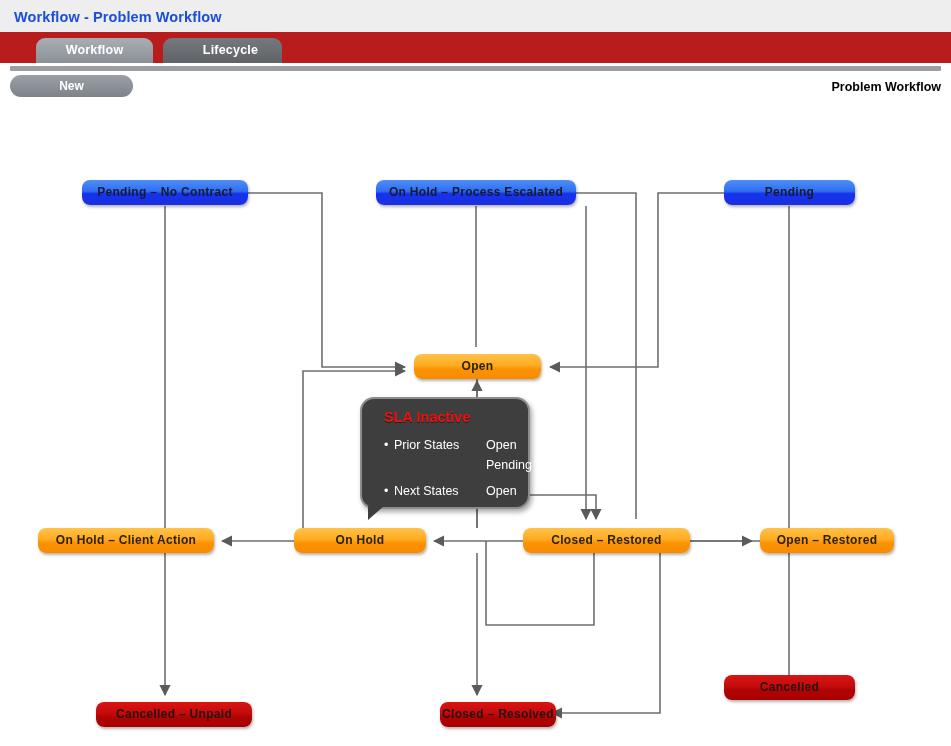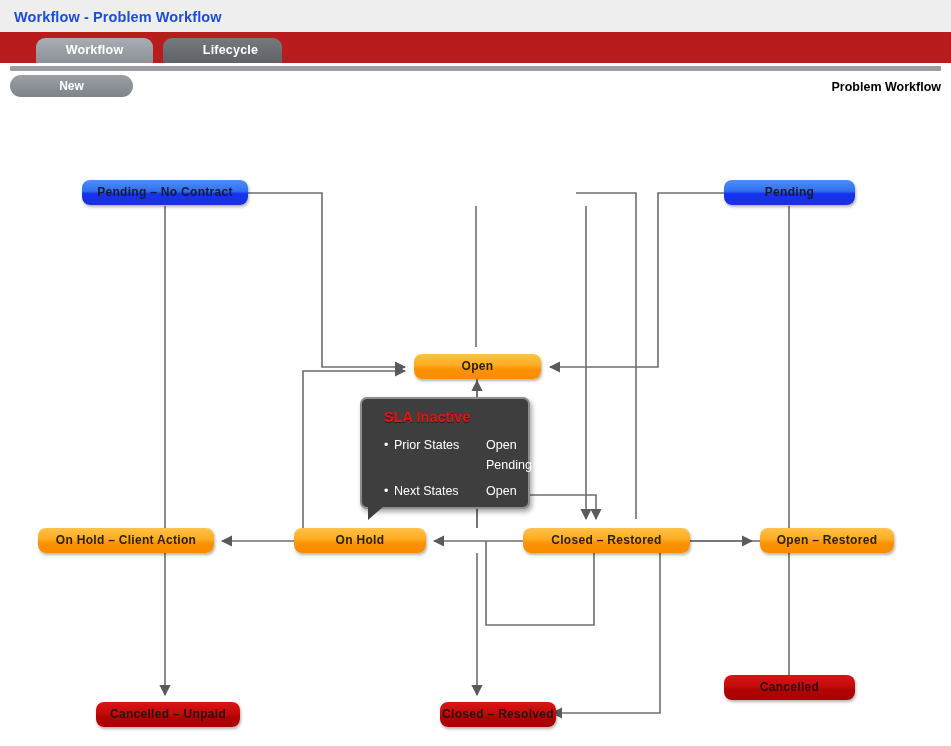--- a/index.html
+++ b/index.html
@@ -266,34 +266,35 @@
         <path d="M 594 448 L 594 520 L 486 520 L 486 436"></path>
 
         <path d="M 660 448 L 660 608 L 552 608" marker-end="url(#arrow)"></path>
 
         <path d="M 477 448 L 477 590" marker-end="url(#arrow)"></path>
 
       </g>
     </svg>
 
     <div class="node blue" style="left:82px;  top:75px;  width:166px;">Pending – No Contract</div>
+    <div class="node blue" style="left:376px; top:75px;  width:200px;">On Hold – Process Escalated</div>
     <div class="node blue" style="left:724px; top:75px;  width:131px;">Pending</div>
 
     <div class="node orange" style="left:414px; top:249px; width:127px;">Open</div>
 
     <div class="node orange" style="left:38px;  top:423px; width:176px;">On Hold – Client Action</div>
     <div class="node orange" style="left:294px; top:423px; width:132px;">On Hold</div>
     <div class="node orange" style="left:523px; top:423px; width:167px;">Closed – Restored</div>
     <div class="node orange" style="left:760px; top:423px; width:134px;">Open – Restored</div>
 
-    <div class="node red" style="left:96px;  top:597px; width:144px;">Cancelled – Unpaid</div>
+    <div class="node red" style="left:96px;  top:597px; width:156px;">Cancelled – Unpaid</div>
     <div class="node red" style="left:404px; top:597px; width:116px;margin-left:36px;">Closed – Resolved</div>
     <div class="node red" style="left:724px; top:570px; width:131px;">Cancelled</div>
 
-    <div class="tooltip" style="left:360px; top:292px; width:170px; height:112px;">
+    <div class="tooltip" style="left:360px; top:292px; width:170px; height:112px;border-radius:14px;">
       <div class="tooltip-title">SLA Inactive</div>
 
       <div class="tip-row">
         <span class="tip-bullet">•</span>
         <span class="tip-key">Prior States</span>
         <span class="tip-val">Open</span>
       </div>
 
       <div class="tip-row cont">
         <span class="tip-bullet"></span>

